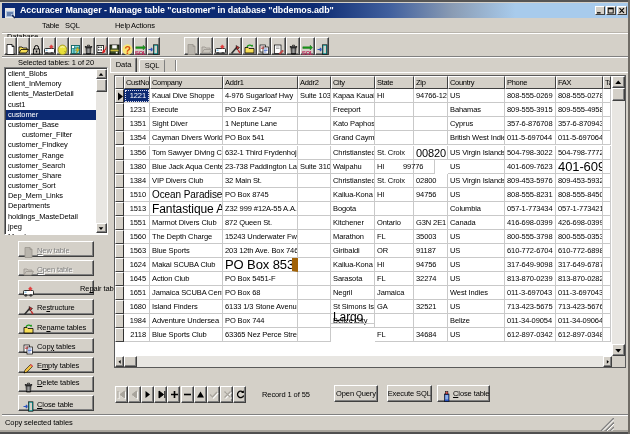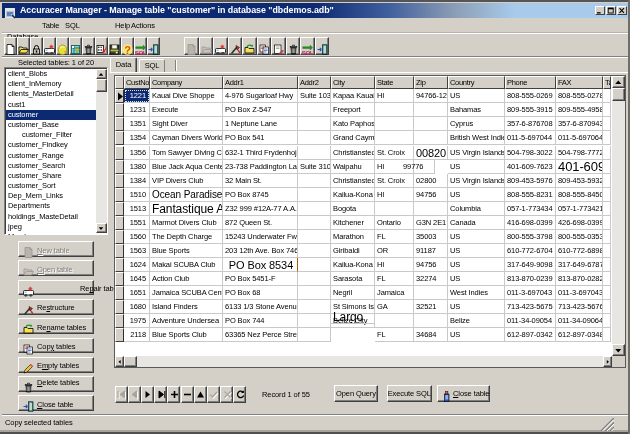--- a/index.html
+++ b/index.html
@@ -679,21 +679,21 @@
 background:#d4d0c8;border-top:1px solid #fff;border-left:1px solid #fff;
 border-right:1.5px solid #303030;border-bottom:1px solid #404040;box-sizing:border-box;"></div>
 <div class="abs" style="left:124px;top:201.7px;width:26px;height:14.05px;
 border-right:1px solid #c9c9c9;border-bottom:1px solid #c9c9c9;box-sizing:border-box;
 font-size:7.5px;letter-spacing:-0.1px;line-height:14.05px;text-align:right;padding-right:3px;overflow:hidden;white-space:nowrap;">1513</div>
 <div class="abs" style="left:150px;top:201.7px;width:73px;height:14.05px;
 border-right:1px solid #c9c9c9;border-bottom:1px solid #c9c9c9;box-sizing:border-box;
 font-size:12px;letter-spacing:-0.1px;line-height:14.05px;text-align:left;padding-left:2px;overflow:hidden;white-space:nowrap;">Fantastique Aquatica</div>
 <div class="abs" style="left:223px;top:201.7px;width:75px;height:14.05px;
 border-right:1px solid #c9c9c9;border-bottom:1px solid #c9c9c9;box-sizing:border-box;
-font-size:7.5px;letter-spacing:-0.1px;line-height:14.05px;text-align:left;padding-left:2px;overflow:hidden;white-space:nowrap;">Z32 999 #12A-77 A.A.</div>
+font-size:7.5px;letter-spacing:-0.1px;line-height:14.05px;text-align:left;padding-left:2px;overflow:hidden;white-space:nowrap;">Z32 999 #12A-55 A.A.</div>
 <div class="abs" style="left:298px;top:201.7px;width:33px;height:14.05px;
 border-right:1px solid #c9c9c9;border-bottom:1px solid #c9c9c9;box-sizing:border-box;
 font-size:7.5px;letter-spacing:-0.1px;line-height:14.05px;text-align:left;padding-left:2px;overflow:hidden;white-space:nowrap;"></div>
 <div class="abs" style="left:331px;top:201.7px;width:44px;height:14.05px;
 border-right:1px solid #c9c9c9;border-bottom:1px solid #c9c9c9;box-sizing:border-box;
 font-size:7.5px;letter-spacing:-0.1px;line-height:14.05px;text-align:left;padding-left:2px;overflow:hidden;white-space:nowrap;">Bogota</div>
 <div class="abs" style="left:375px;top:201.7px;width:39px;height:14.05px;
 border-right:1px solid #c9c9c9;border-bottom:1px solid #c9c9c9;box-sizing:border-box;
 font-size:7.5px;letter-spacing:-0.1px;line-height:14.05px;text-align:left;padding-left:2px;overflow:hidden;white-space:nowrap;"></div>
 <div class="abs" style="left:414px;top:201.7px;width:34px;height:14.05px;
@@ -822,22 +822,22 @@
 <div class="abs" style="left:115px;top:257.9px;width:9px;height:14.05px;
 background:#d4d0c8;border-top:1px solid #fff;border-left:1px solid #fff;
 border-right:1.5px solid #303030;border-bottom:1px solid #404040;box-sizing:border-box;"></div>
 <div class="abs" style="left:124px;top:257.9px;width:26px;height:14.05px;
 border-right:1px solid #c9c9c9;border-bottom:1px solid #c9c9c9;box-sizing:border-box;
 font-size:7.5px;letter-spacing:-0.1px;line-height:14.05px;text-align:right;padding-right:3px;overflow:hidden;white-space:nowrap;">1624</div>
 <div class="abs" style="left:150px;top:257.9px;width:73px;height:14.05px;
 border-right:1px solid #c9c9c9;border-bottom:1px solid #c9c9c9;box-sizing:border-box;
 font-size:7.5px;letter-spacing:-0.1px;line-height:14.05px;text-align:left;padding-left:2px;overflow:hidden;white-space:nowrap;">Makai SCUBA Club</div>
 <div class="abs" style="left:223px;top:257.9px;width:75px;height:14.05px;
-border-right:1px solid #a16207;border-bottom:1px solid #c9c9c9;box-sizing:border-box;
-font-size:11px;letter-spacing:-0.1px;line-height:14.05px;text-align:center;padding-left:2px;overflow:hidden;white-space:nowrap;">PO Box 8534</div>
+border-right:6px solid #a16207;border-bottom:1px solid #c9c9c9;box-sizing:border-box;
+font-size:13px;letter-spacing:-0.1px;line-height:14.05px;text-align:right;padding-left:2px;overflow:hidden;white-space:nowrap;">PO Box 8534</div>
 <div class="abs" style="left:298px;top:257.9px;width:33px;height:14.05px;
 border-right:1px solid #c9c9c9;border-bottom:1px solid #c9c9c9;box-sizing:border-box;
 font-size:7.5px;letter-spacing:-0.1px;line-height:14.05px;text-align:left;padding-left:2px;overflow:hidden;white-space:nowrap;"></div>
 <div class="abs" style="left:331px;top:257.9px;width:44px;height:14.05px;
 border-right:1px solid #c9c9c9;border-bottom:1px solid #c9c9c9;box-sizing:border-box;
 font-size:7.5px;letter-spacing:-0.1px;line-height:14.05px;text-align:left;padding-left:2px;overflow:hidden;white-space:nowrap;">Kailua-Kona</div>
 <div class="abs" style="left:375px;top:257.9px;width:39px;height:14.05px;
 border-right:1px solid #c9c9c9;border-bottom:1px solid #c9c9c9;box-sizing:border-box;
 font-size:7.5px;letter-spacing:-0.1px;line-height:14.05px;text-align:left;padding-left:2px;overflow:hidden;white-space:nowrap;">HI</div>
 <div class="abs" style="left:414px;top:257.9px;width:34px;height:14.05px;
@@ -961,21 +961,21 @@
 border-right:1px solid #c9c9c9;border-bottom:1px solid #c9c9c9;box-sizing:border-box;
 font-size:7.5px;letter-spacing:-0.1px;line-height:14.05px;text-align:left;padding-left:2px;overflow:hidden;white-space:nowrap;">713-423-5676</div>
 <div class="abs" style="left:603px;top:300.05px;width:8px;height:14.05px;
 border-right:1px solid #c9c9c9;border-bottom:1px solid #c9c9c9;box-sizing:border-box;
 font-size:7.5px;letter-spacing:-0.1px;line-height:14.05px;text-align:left;padding-left:2px;overflow:hidden;white-space:nowrap;"></div>
 <div class="abs" style="left:115px;top:314.1px;width:9px;height:14.05px;
 background:#d4d0c8;border-top:1px solid #fff;border-left:1px solid #fff;
 border-right:1.5px solid #303030;border-bottom:1px solid #404040;box-sizing:border-box;"></div>
 <div class="abs" style="left:124px;top:314.1px;width:26px;height:14.05px;
 border-right:1px solid #c9c9c9;border-bottom:1px solid #c9c9c9;box-sizing:border-box;
-font-size:7.5px;letter-spacing:-0.1px;line-height:14.05px;text-align:right;padding-right:3px;overflow:hidden;white-space:nowrap;">1975</div>
+font-size:7.5px;letter-spacing:-0.1px;line-height:14.05px;text-align:right;padding-right:3px;overflow:hidden;white-space:nowrap;">1984</div>
 <div class="abs" style="left:150px;top:314.1px;width:73px;height:14.05px;
 border-right:1px solid #c9c9c9;border-bottom:1px solid #c9c9c9;box-sizing:border-box;
 font-size:7.5px;letter-spacing:-0.1px;line-height:14.05px;text-align:left;padding-left:2px;overflow:hidden;white-space:nowrap;">Adventure Undersea</div>
 <div class="abs" style="left:223px;top:314.1px;width:75px;height:14.05px;
 border-right:1px solid #c9c9c9;border-bottom:1px solid #c9c9c9;box-sizing:border-box;
 font-size:7.5px;letter-spacing:-0.1px;line-height:14.05px;text-align:left;padding-left:2px;overflow:hidden;white-space:nowrap;">PO Box 744</div>
 <div class="abs" style="left:298px;top:314.1px;width:33px;height:14.05px;
 border-right:1px solid #c9c9c9;border-bottom:1px solid #c9c9c9;box-sizing:border-box;
 font-size:7.5px;letter-spacing:-0.1px;line-height:14.05px;text-align:left;padding-left:2px;overflow:hidden;white-space:nowrap;"></div>
 <div class="abs" style="left:331px;top:314.1px;width:44px;height:14.05px;

